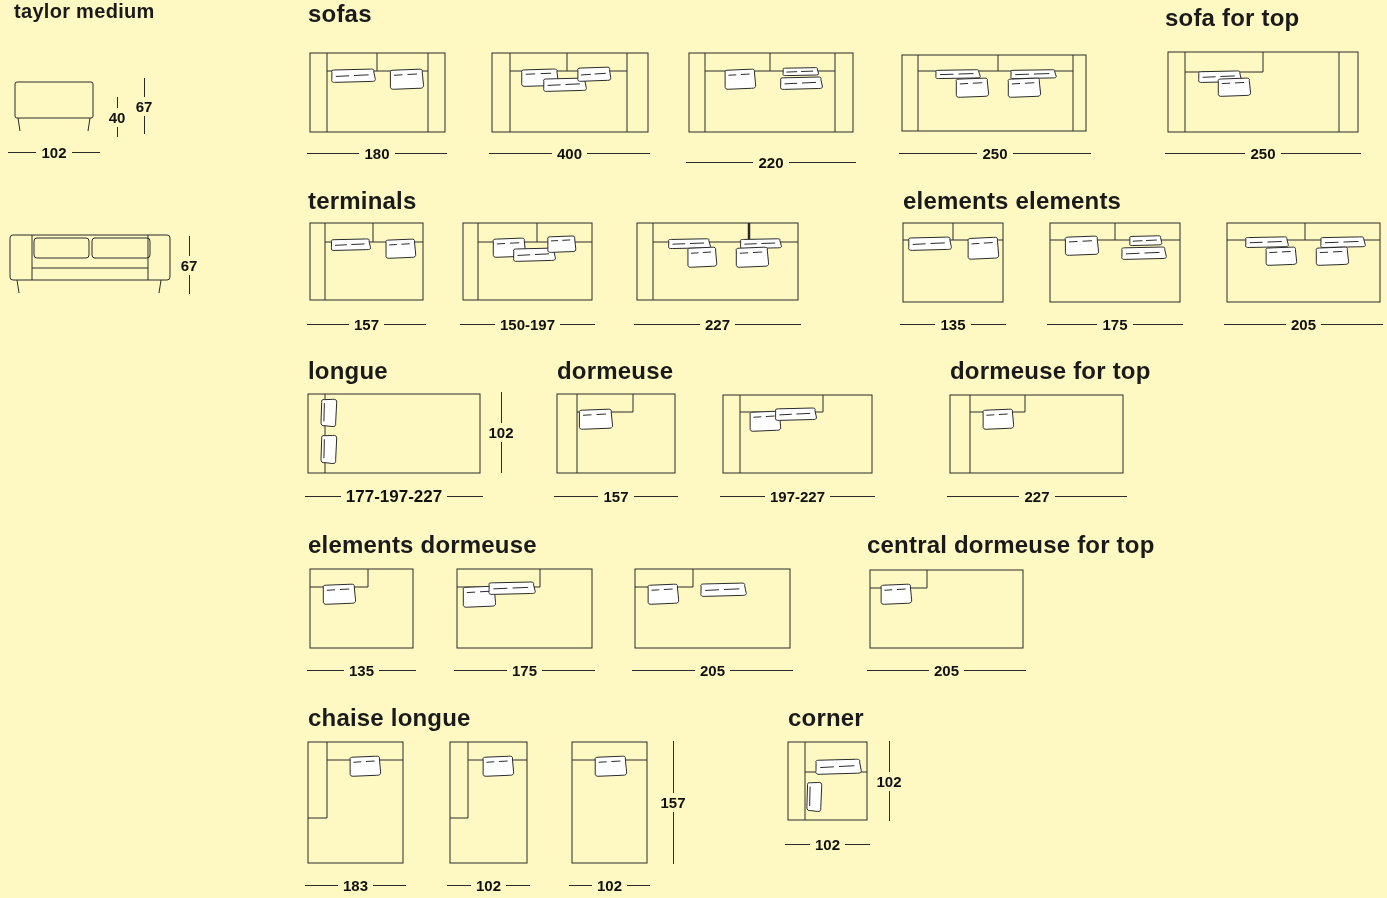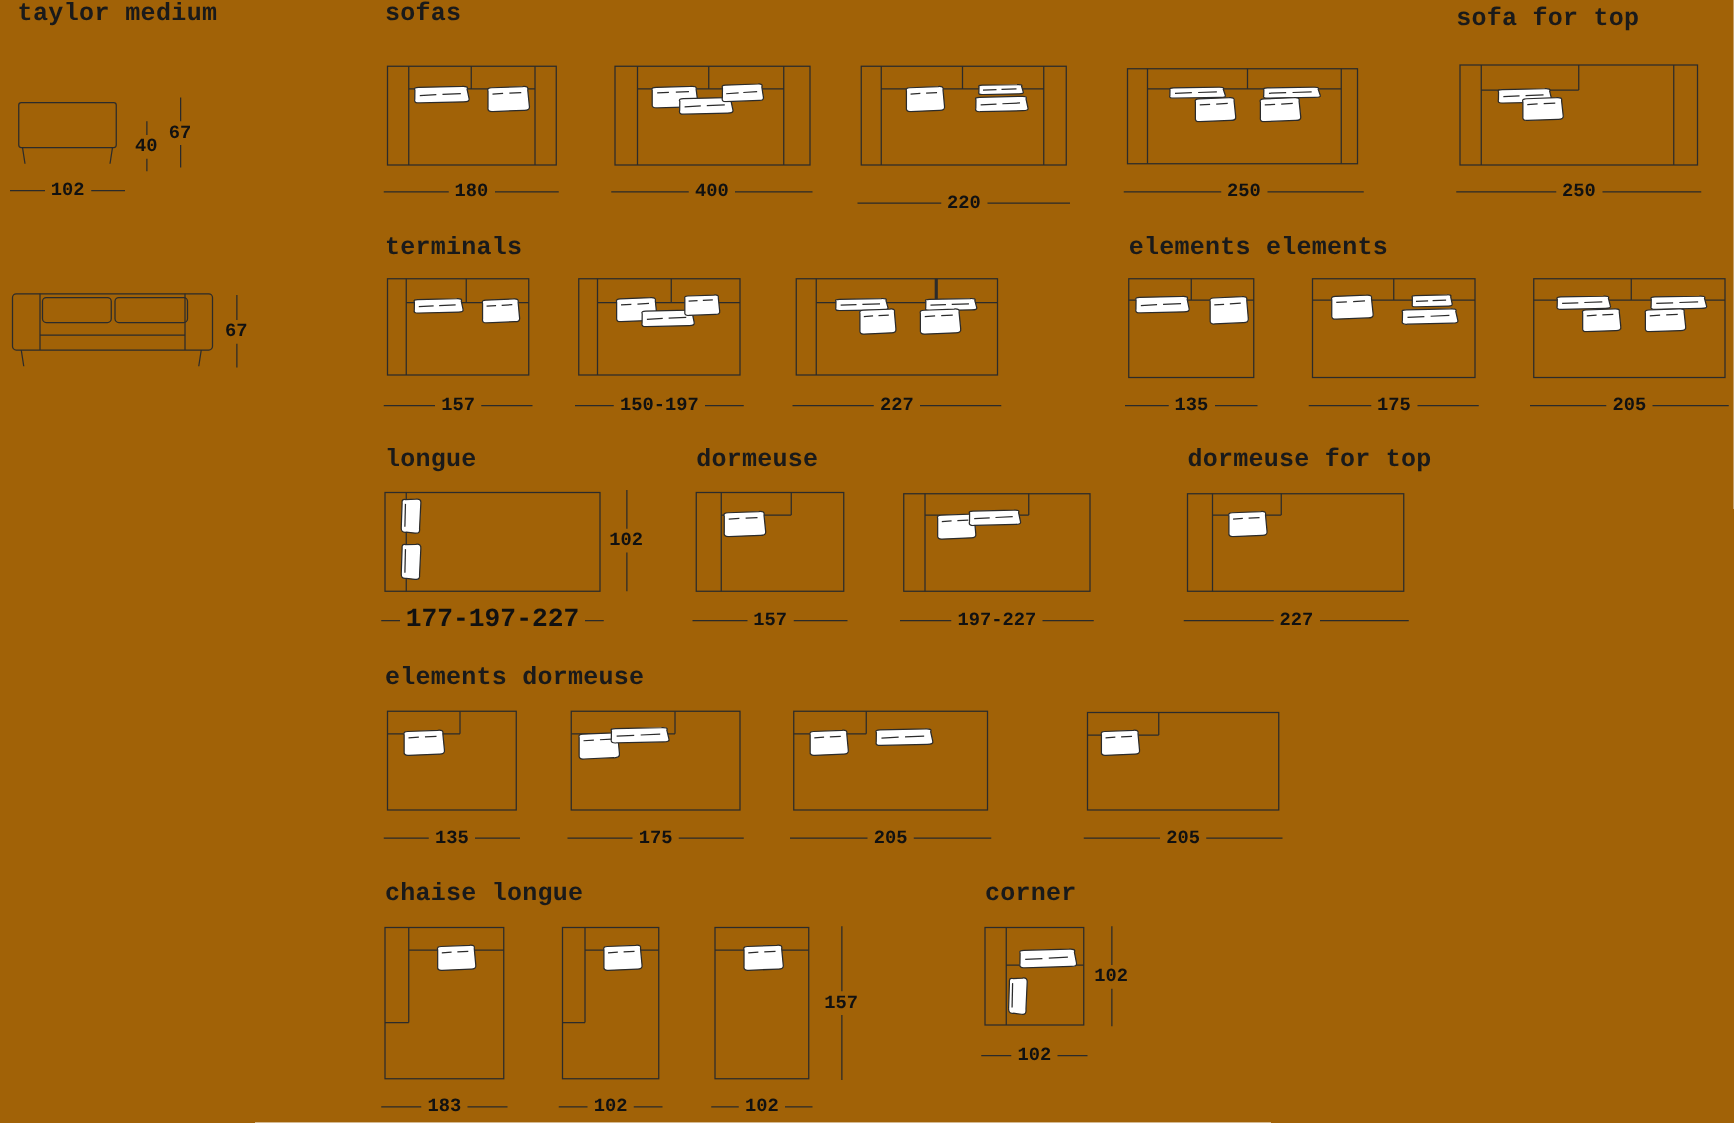--- a/index.html
+++ b/index.html
@@ -1,46 +1,46 @@
 <!DOCTYPE html>
 <html><head>
 <meta charset="utf-8">
 <style>
   html,body{margin:0;padding:0;background:#ffffff;}
   #canvas{
-    position:relative;width:1387px;height:898px;background:#a16207;overflow:hidden;
-    font-family:Liberation Mono, monospace;color:#1a1a1a;
+    position:relative;width:1387px;height:898px;background:#fef9c3;overflow:hidden;
+    font-family:Liberation Sans, sans-serif;color:#1a1a1a;
   }
   .title{
     position:absolute;font-size:20px;font-weight:700;letter-spacing:.3px;
     color:#1a1a1a;white-space:nowrap;
   }
   .stitle{
-    position:absolute;font-size:20px;font-weight:700;letter-spacing:.2px;
+    position:absolute;font-size:24px;font-weight:700;letter-spacing:.2px;
     color:#1a1a1a;white-space:nowrap;
   }
   svg.draw{position:absolute;overflow:visible;}
   .draw line,.draw rect,.draw path{stroke:#2b2b2b;fill:none;stroke-width:1;}
   .draw use{stroke:#2b2b2b;fill:none;stroke-width:1;}
   .draw .thick{stroke-width:2.5;}
   .hdim{
     position:absolute;display:flex;align-items:center;height:18px;
   }
   .hdim .hl{flex:1;height:1px;background:#2a2a2a;}
   .hdim .htext{
     padding:0 5px;font-size:15px;font-weight:700;color:#111;white-space:nowrap;line-height:1;
   }
   .vdim{
     position:absolute;display:flex;flex-direction:column;align-items:center;
   }
   .vdim .vl{width:1px;flex:1;background:#2a2a2a;}
   .vdim .vtext{
     padding:2px 0;font-size:15px;font-weight:700;color:#111;white-space:nowrap;line-height:1;
   }
-  .big .htext{font-size:21px;}
+  .big .htext{font-size:17px;}
 </style>
 </head>
 <body>
 
 <svg width="0" height="0" style="position:absolute">
   <defs>
     <symbol id="cw" viewBox="0 0 50 16" preserveAspectRatio="none">
       <path fill="#ffffff" vector-effect="non-scaling-stroke" d="M4,4.4 C3,2.6 4.6,2.2 7,2.1 L42.5,1.2 C45.8,1 47.6,1.6 46.6,3.6 L48.2,11.4 C48.9,13.8 47,14.3 44,14.3 L8,15.3 C4.6,15.6 3.2,14.5 3.9,12 Z"></path>
       <path fill="none" vector-effect="non-scaling-stroke" d="M8,9 L21.5,8.3 M26.5,8 L41.5,7.3"></path>
     </symbol>
@@ -59,20 +59,21 @@
 
   <div class="title" style="left:14px;top:0px">taylor medium</div>
   <div class="stitle" style="left:308px;top:0px">sofas</div>
   <div class="stitle" style="left:1165px;top:4px">sofa for top</div>
   <div class="stitle" style="left:308px;top:187px">terminals</div>
   <div class="stitle" style="left:903px;top:187px">elements elements</div>
   <div class="stitle" style="left:308px;top:357px">longue</div>
   <div class="stitle" style="left:557px;top:357px">dormeuse</div>
   <div class="stitle" style="left:950px;top:357px">dormeuse for top</div>
   <div class="stitle" style="left:308px;top:531px">elements dormeuse</div>
+  <div class="stitle" style="left:867px;top:531px">central dormeuse for top</div>
   <div class="stitle" style="left:308px;top:704px">chaise longue</div>
   <div class="stitle" style="left:788px;top:704px">corner</div>
 
   <svg class="draw" style="left:5px;top:78px" width="100" height="58" viewBox="0 0 100 58">
     <rect x="10" y="4" width="78" height="36" rx="2"></rect>
     <path d="M13,40 L15,53 M85,40 L83,53"></path>
   </svg>
   <div class="hdim" style="left:8px;top:143px;width:92px">
     <span class="hl"></span>
       <span class="htext">102</span>

